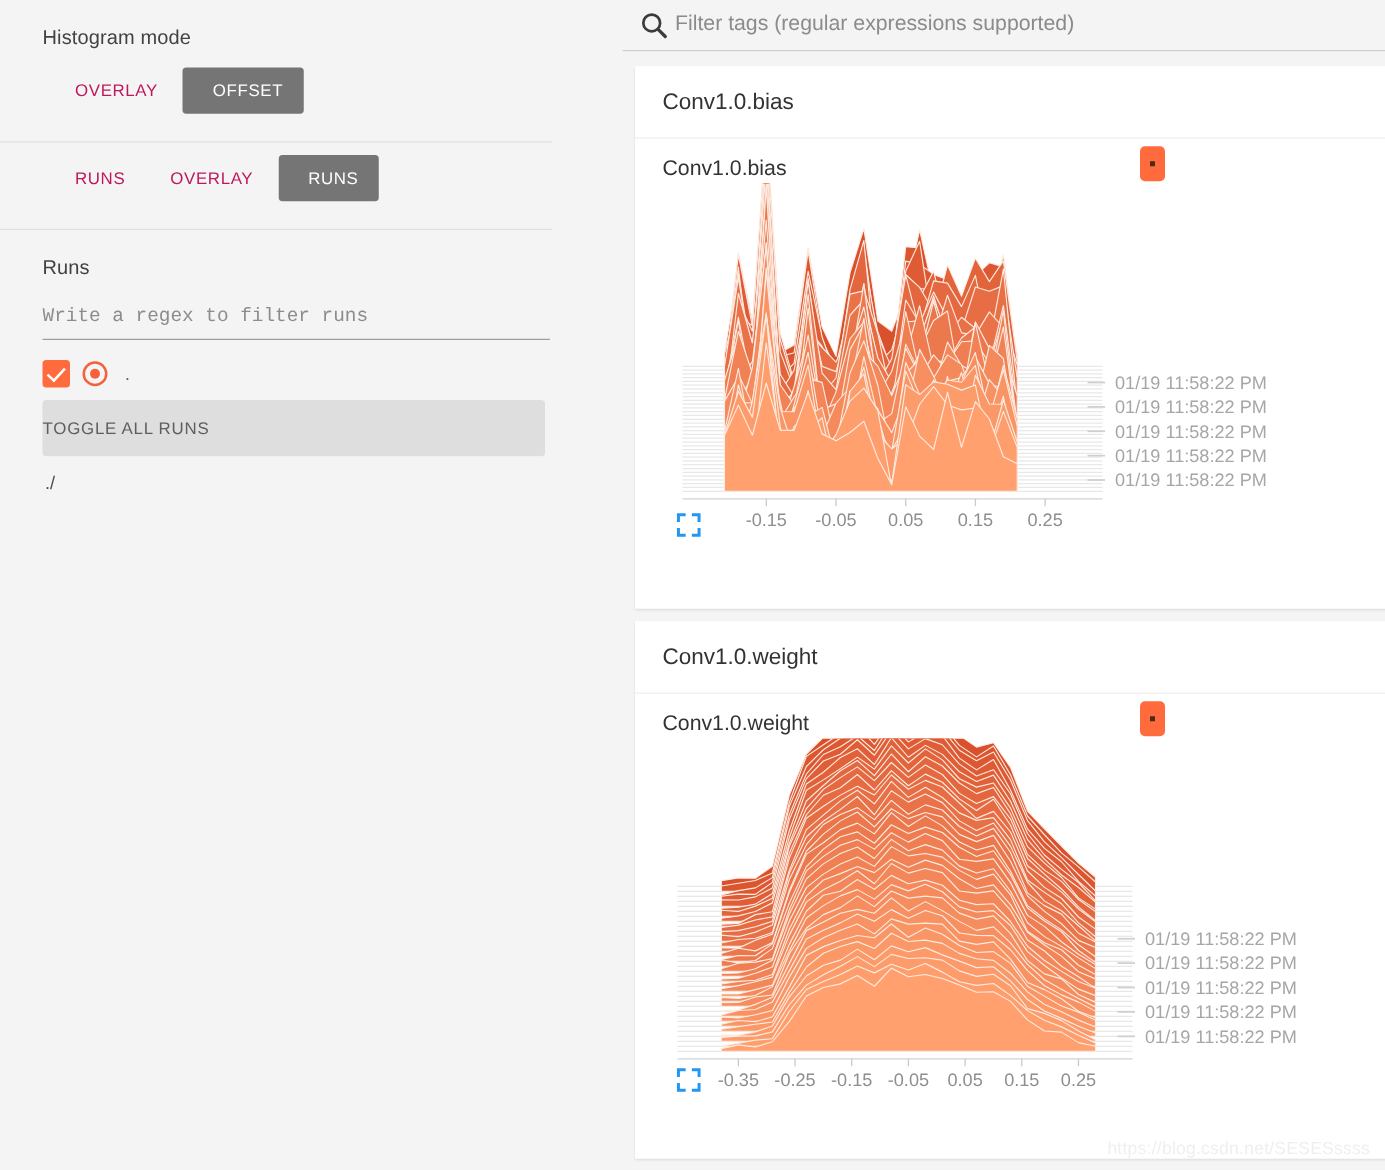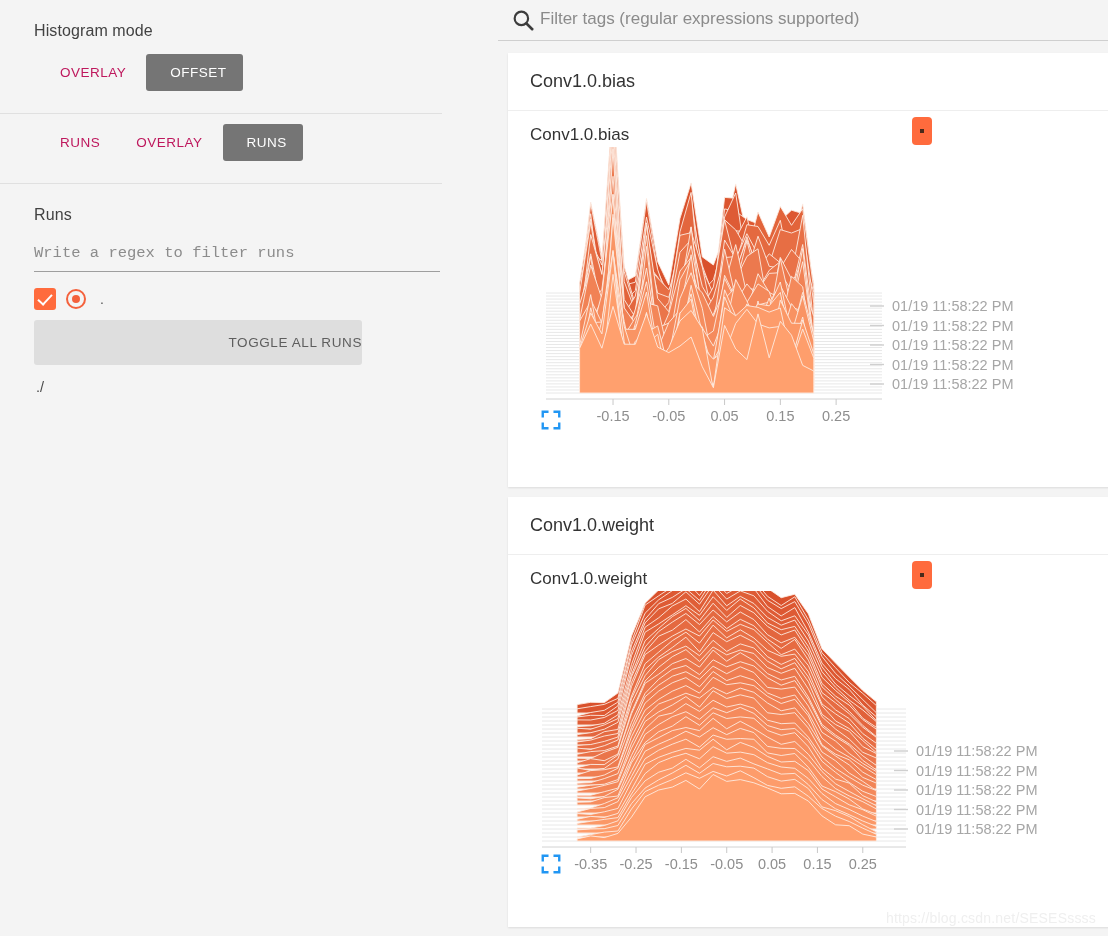--- a/index.html
+++ b/index.html
@@ -67,24 +67,24 @@
     display: flex; align-items: center; justify-content: center;
     flex: 0 0 20px;
   }
   .run-dot::after {
     content: ""; width: 8px; height: 8px; border-radius: 50%;
     background: #f4613c;
   }
   .run-name { font-size: 14px; color: #555; padding-left: 4px; }
 
   .toggle-all {
-    display: block; width: 328px; border: 0; border-radius: 3px;
+    display: block; width: 402px; border: 0; border-radius: 3px;
     background: #dedede; color: #5e5e5e;
     font-size: 13.5px; letter-spacing: .6px;
-    padding: 15px 0; cursor: pointer; text-align: right;
+    padding: 15px 0; cursor: pointer; text-align: left;
     font-family: inherit;
   }
   .run-path { font-size: 14.5px; color: #4a4a4a; padding: 14px 0 0 2px; }
 
   
   #main {
     flex: 1 1 auto; height: 936px; background: #f4f4f4;
     position: relative; overflow: hidden;
   }
   #searchbar {

